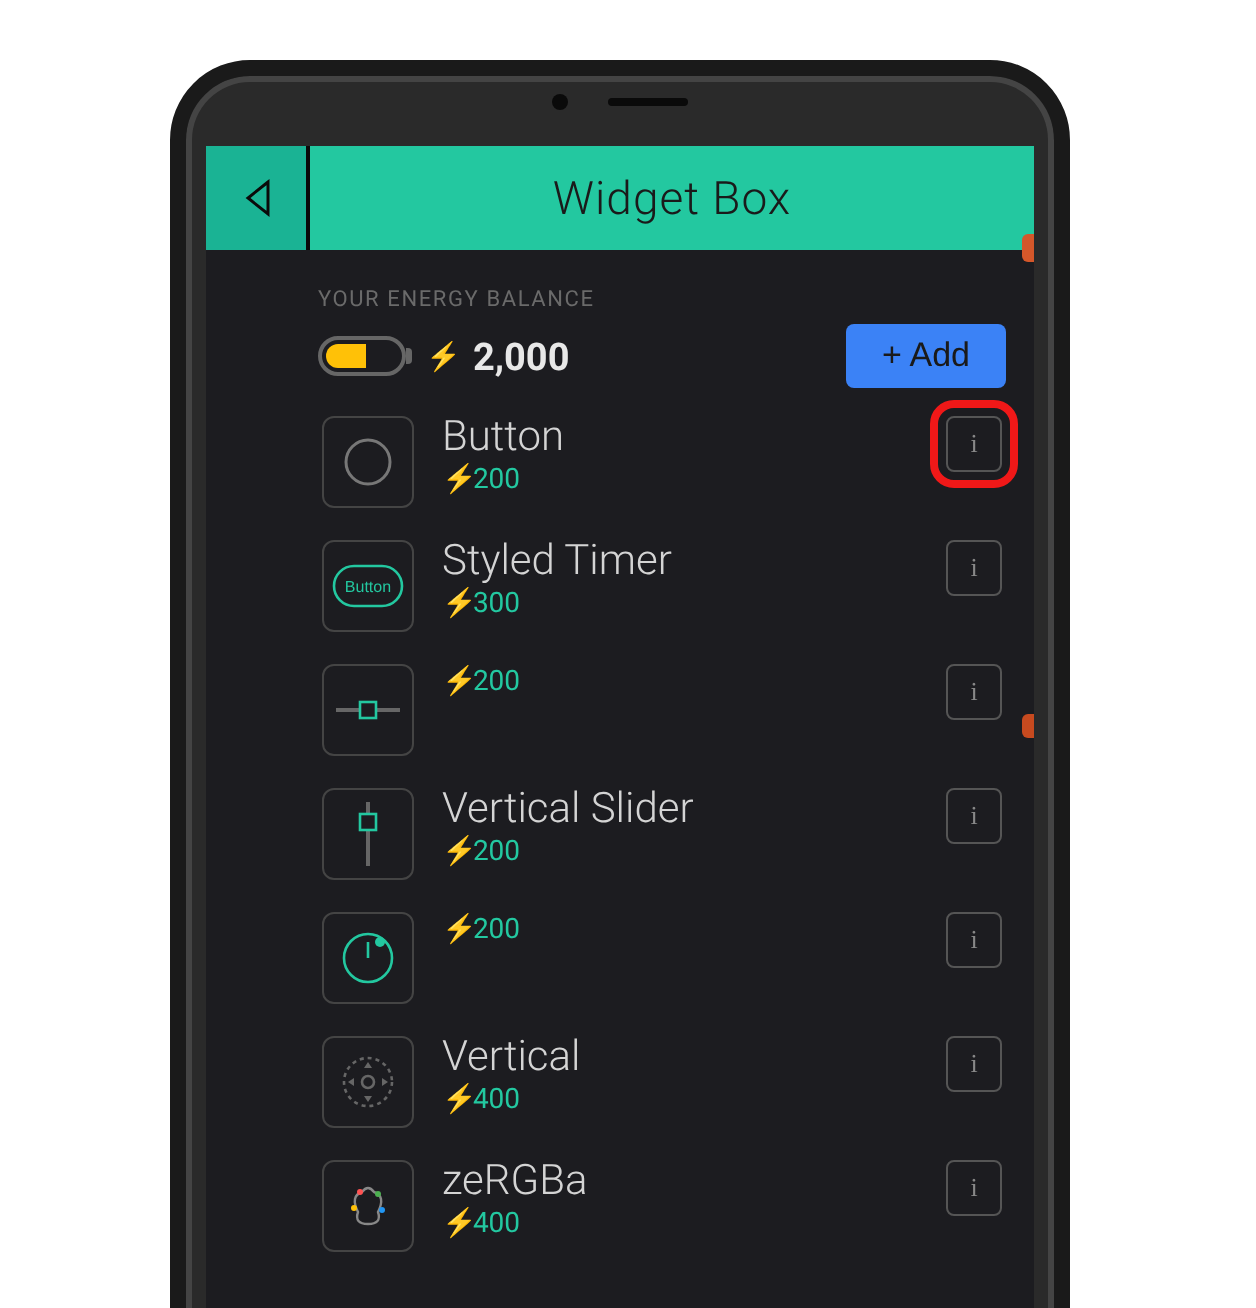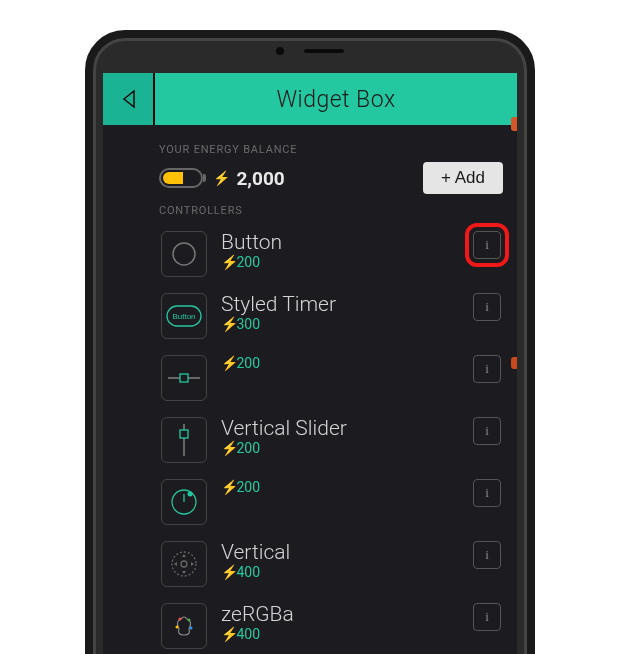--- a/index.html
+++ b/index.html
@@ -120,21 +120,21 @@
     font-size: 14px;
     margin-right: -4px;
   }
   .balance-amount {
     color: #e8e8e8;
     font-size: 19px;
     font-weight: 700;
   }
   .spacer-flex { flex: 1; }
   .add-btn {
-    background: #e5e5e5;
+    background: #3b82f6;
     color: #1a1a1a;
     border: none;
     padding: 6px 18px;
     font-size: 17px;
     border-radius: 4px;
     cursor: pointer;
   }
 
   .widget-list { margin-top: 6px; }
   .widget-row {
@@ -220,21 +220,20 @@
       <div class="balance-row">
         <div class="battery">
           <div class="battery-fill"></div>
         </div>
         <span class="bolt">⚡</span>
         <span class="balance-amount">2,000</span>
         <span class="spacer-flex"></span>
         <button class="add-btn">+ Add</button>
       </div>
 
-      <div class="section-label">CONTROLLERS</div>
 
       <div class="widget-list" id="widget-list">
           <div class="widget-row">
             <div class="wicon">
               <svg width="30" height="30">
                 <circle cx="15" cy="15" r="11" fill="none" stroke="#777" stroke-width="1.5"></circle>
               </svg>
             </div>
             <div class="wmeta">
               <div class="wname">Button</div>

